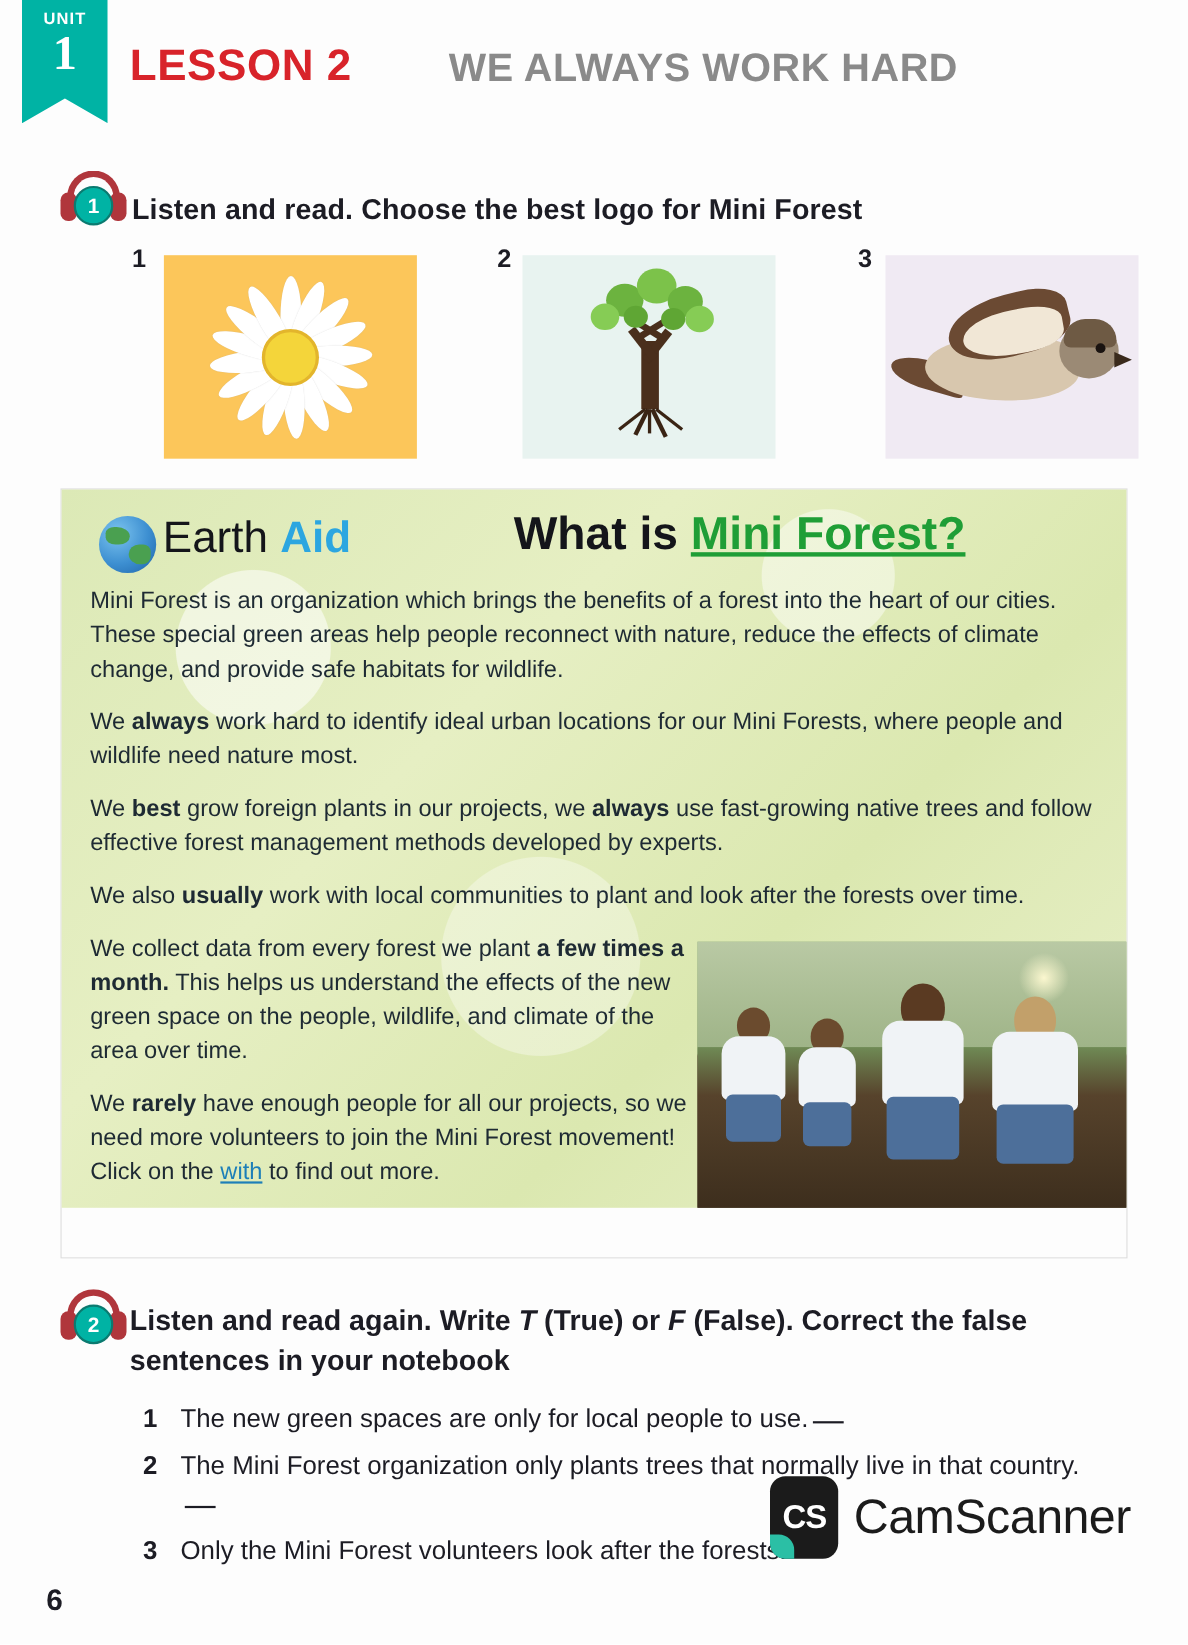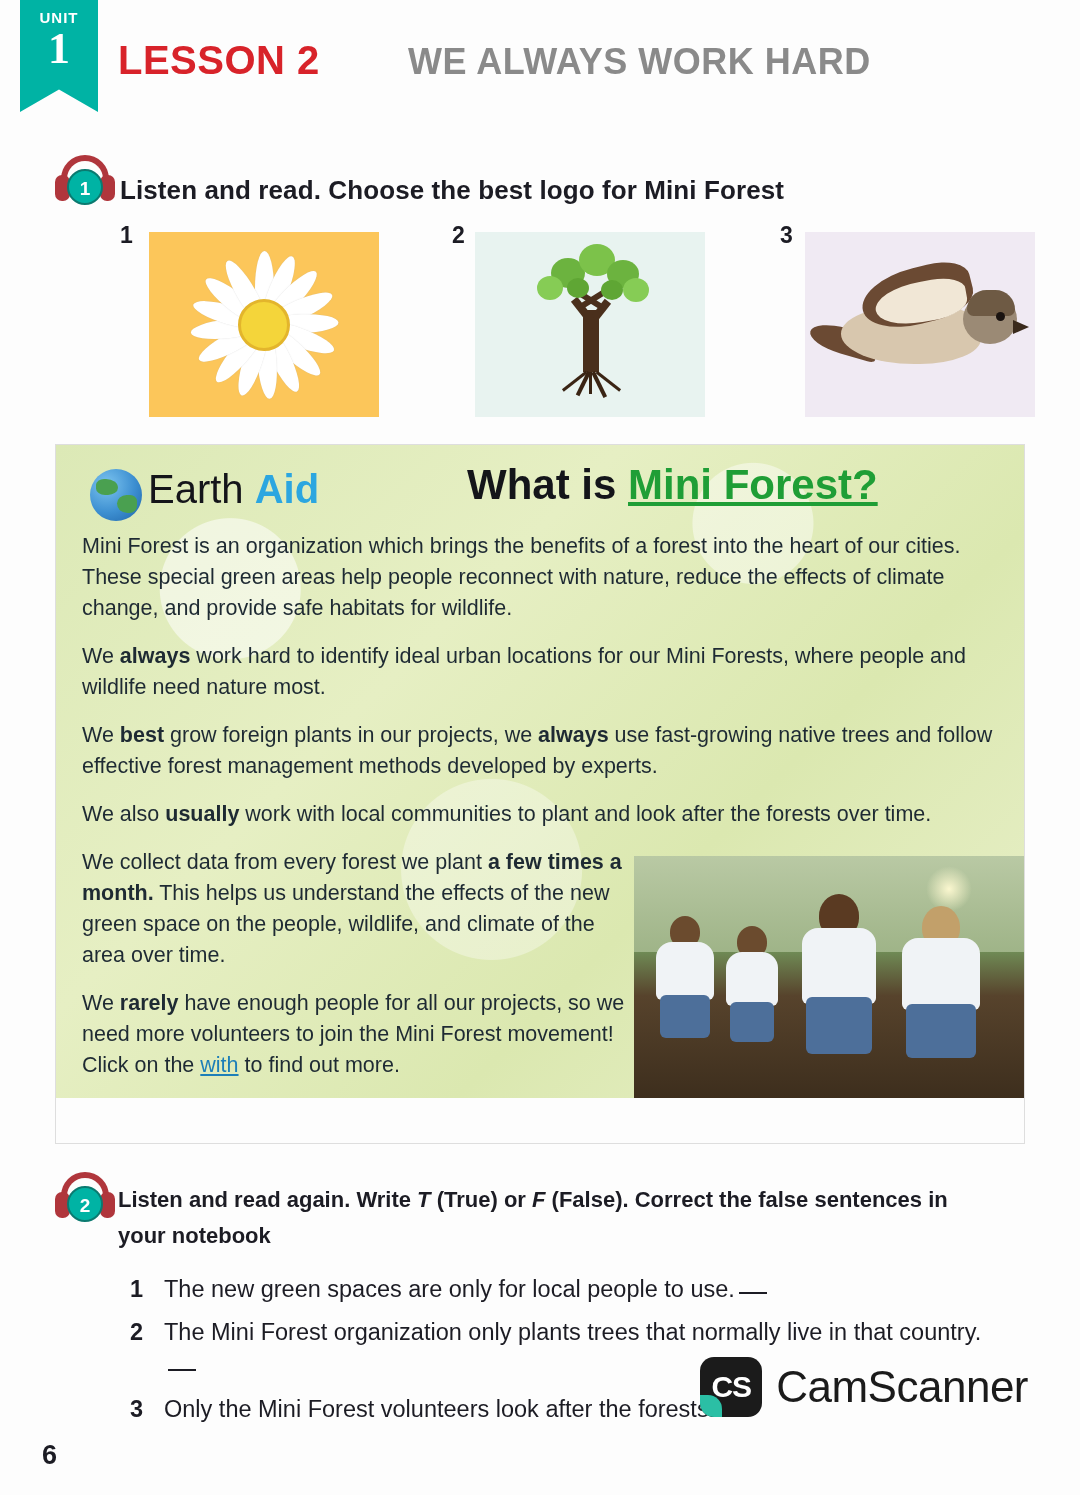--- a/index.html
+++ b/index.html
@@ -275,21 +275,21 @@
     border-radius: 50% 50% 45% 45%;
     background: #6b4b2e;
   }
 
   
   .ex2 { position: absolute; left: 0; top: 1172px; width: 1080px; }
   .ex2-text {
     position: absolute;
     left: 118px; top: 10px;
     width: 880px;
-    font-size: 22px;
+    font-size: 26px;
     font-weight: bold;
     line-height: 36px;
     color: #1c1c24;
   }
   .ex2-text i { font-style: italic; }
   .qlist { position: absolute; left: 130px; top: 100px; width: 880px; }
   .qitem {
     display: flex;
     margin-bottom: 9px;
     font-size: 23.5px;
@@ -319,21 +319,21 @@
   }
 
   
   .cam {
     position: absolute;
     right: 52px; bottom: 78px;
     display: flex;
     align-items: center;
   }
   .cam-mark {
-    width: 62px; height: 60px;
+    width: 62px; height: 75px;
     border-radius: 14px;
     background: #1b1b1b;
     color: #ffffff;
     font-size: 30px;
     font-weight: bold;
     display: flex;
     align-items: center;
     justify-content: center;
     letter-spacing: -1px;
     position: relative;

